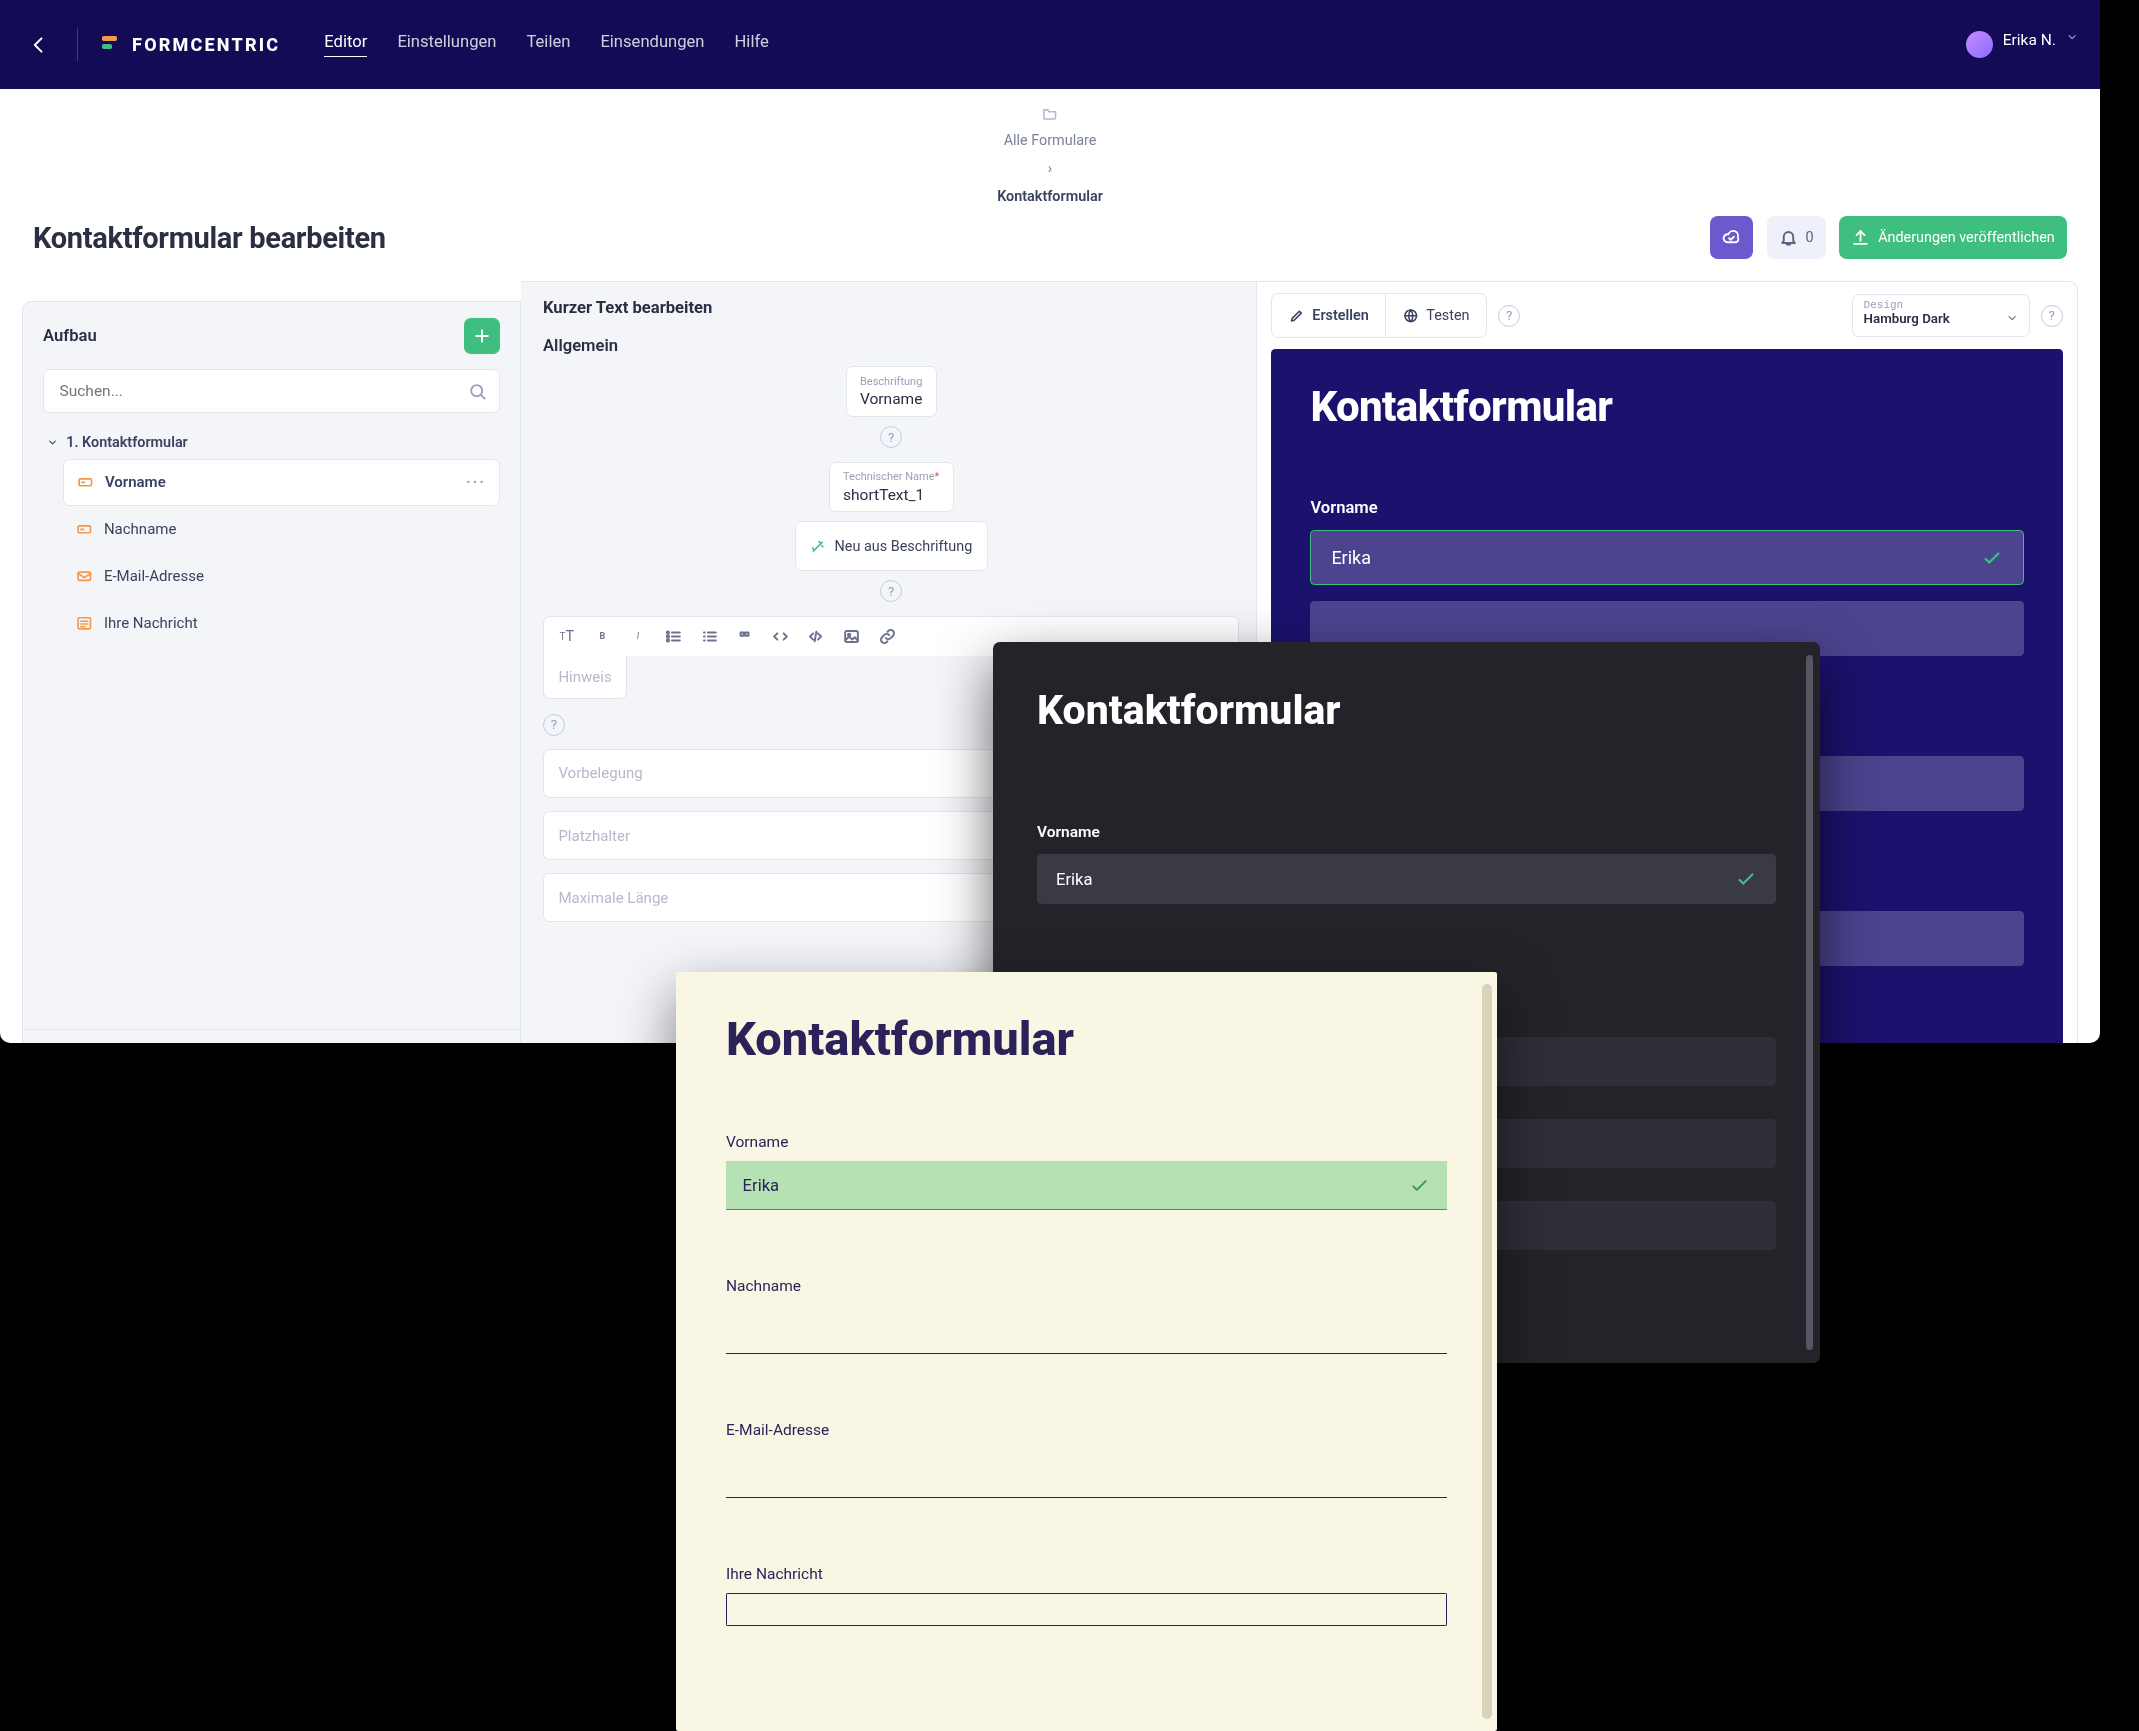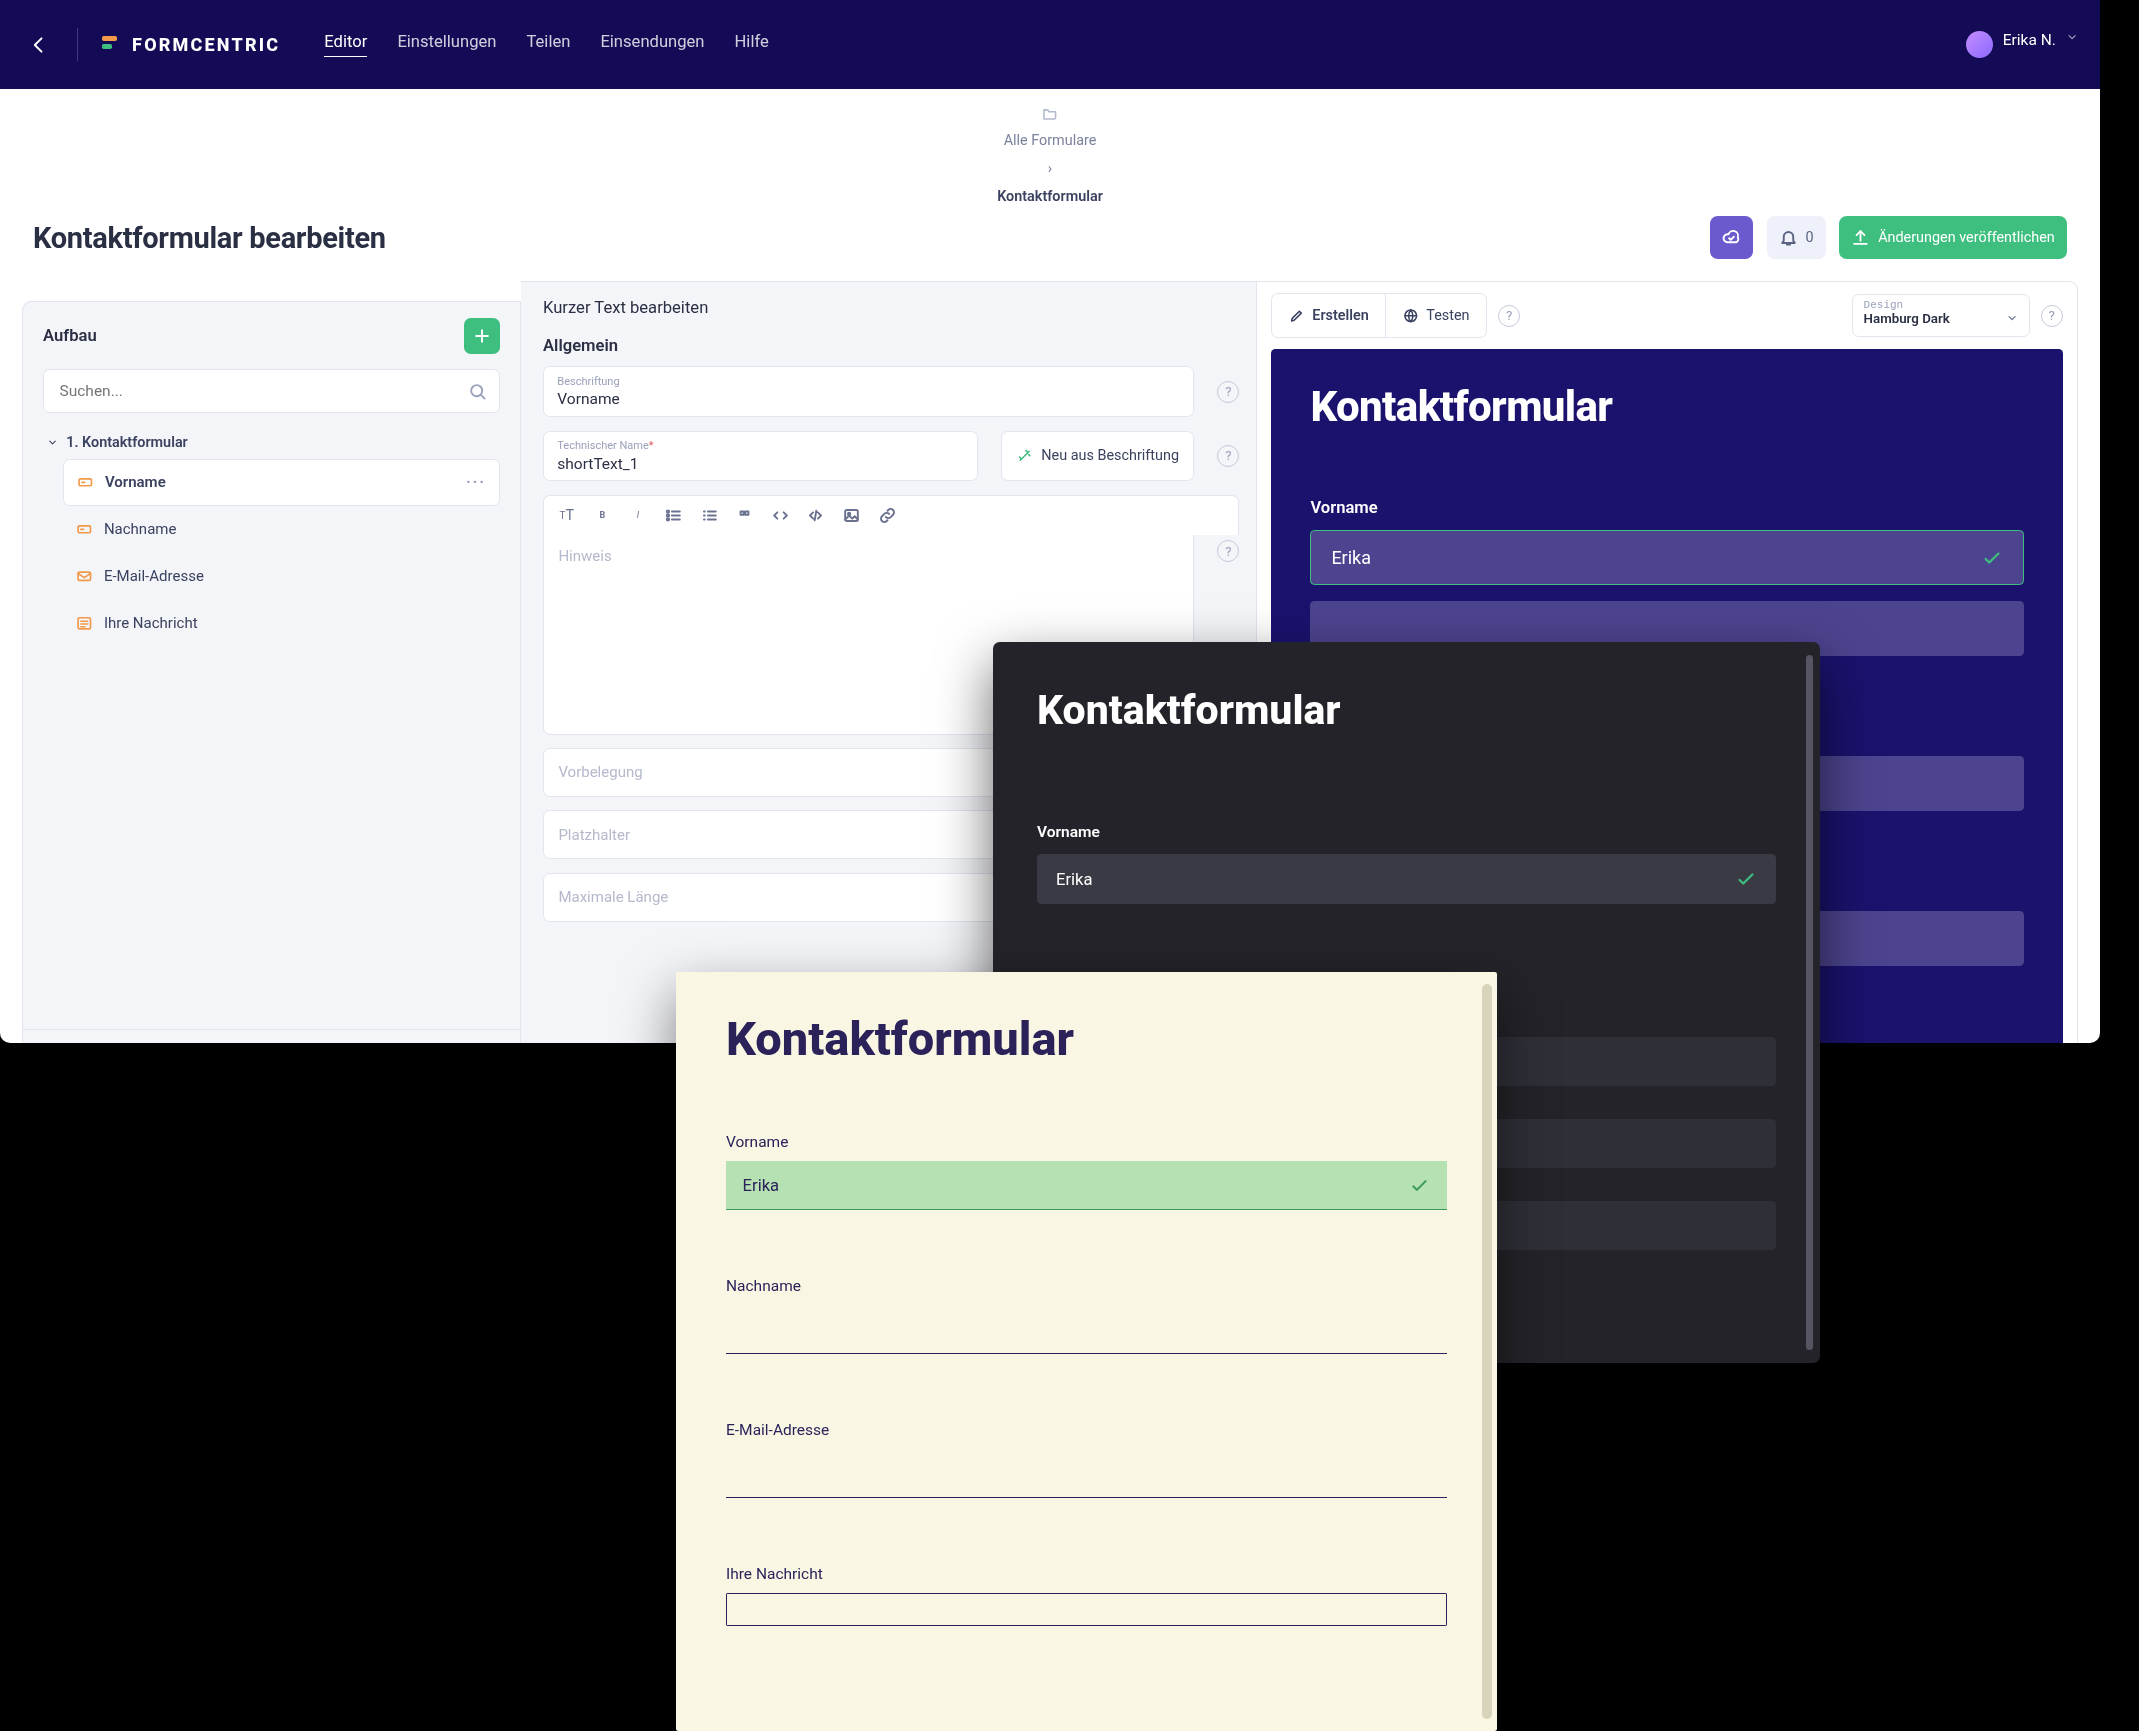--- a/index.html
+++ b/index.html
@@ -82,23 +82,23 @@
   .tree-items{padding-left:20px;}
   .titem{display:flex;align-items:center;gap:11px;height:47px;padding:0 13.3px;border-radius:6.7px;font-size:15px;color:#3b4260;}
   .titem .ficon{width:16.6px;height:16.6px;color:var(--orange);}
   .titem.selected{background:#fff;border:0.6px solid var(--border);font-weight:600;justify-content:space-between;}
   .titem.selected .left{display:flex;align-items:center;gap:11px;}
   .dots{color:#9aa1b8;letter-spacing:1.7px;font-size:16.6px;}
   .panel-foot{padding:15.5px 20px;border-top:0.6px solid var(--border);display:flex;align-items:center;gap:10px;font-size:15px;color:#3b4260;}
   .panel-foot svg{width:16.6px;height:16.6px;color:var(--green);}
   
   .mid-scroll{padding:0 16.6px 16.6px 22px;overflow:auto;}
-  .mid-head{padding:15.5px 22px;font-size:16.6px;font-weight:400;color:#2b2f44;}
+  .mid-head{padding:15.5px 22px;font-size:16.6px;font-weight:700;color:#2b2f44;}
   .section-label{font-size:16.6px;font-weight:600;color:#2b2f44;margin:4.4px 0 11px;}
-  .frow{display:flex;align-items:center;gap:23px;margin-bottom:13.3px;}
+  .frow{display:flex;align-items:center;gap:9px;margin-bottom:13.3px;flex-direction:column;}
   .field{flex:1;background:#fff;border:0.6px solid var(--border);border-radius:6.7px;padding:7.8px 13.3px;}
   .field .flabel{font-size:11px;color:#9aa1b8;}
   .field .flabel .req{color:#e05b5b;}
   .field .fval{font-size:15.5px;color:#2b2f44;margin-top:2.2px;}
   .help{width:22px;height:22px;border-radius:50%;border:1.1px solid #c6cbdd;color:#9aa1b8;display:flex;align-items:center;justify-content:center;font-size:13.3px;flex:none;}
   .chipbtn{background:#fff;border:0.6px solid var(--border);border-radius:6.7px;height:50px;display:flex;align-items:center;gap:9px;padding:0 14.4px;font-size:14.4px;color:#3b4260;flex:none;}
   .chipbtn svg{width:15.5px;height:15.5px;color:var(--green);}
   .toolbar{display:flex;align-items:center;gap:16.6px;background:#fff;border:0.6px solid var(--border);border-bottom:none;border-radius:6.7px 6.7px 0 0;padding:10px 13.3px;}
   .toolbar .tb{width:19px;height:19px;display:flex;align-items:center;justify-content:center;color:#6b7290;}
   .hint{height:200px;background:#fff;border:0.6px solid var(--border);border-top:none;border-radius:0 0 6.7px 6.7px;padding:12.2px 14.4px;color:#b4b9cc;font-size:15px;}

